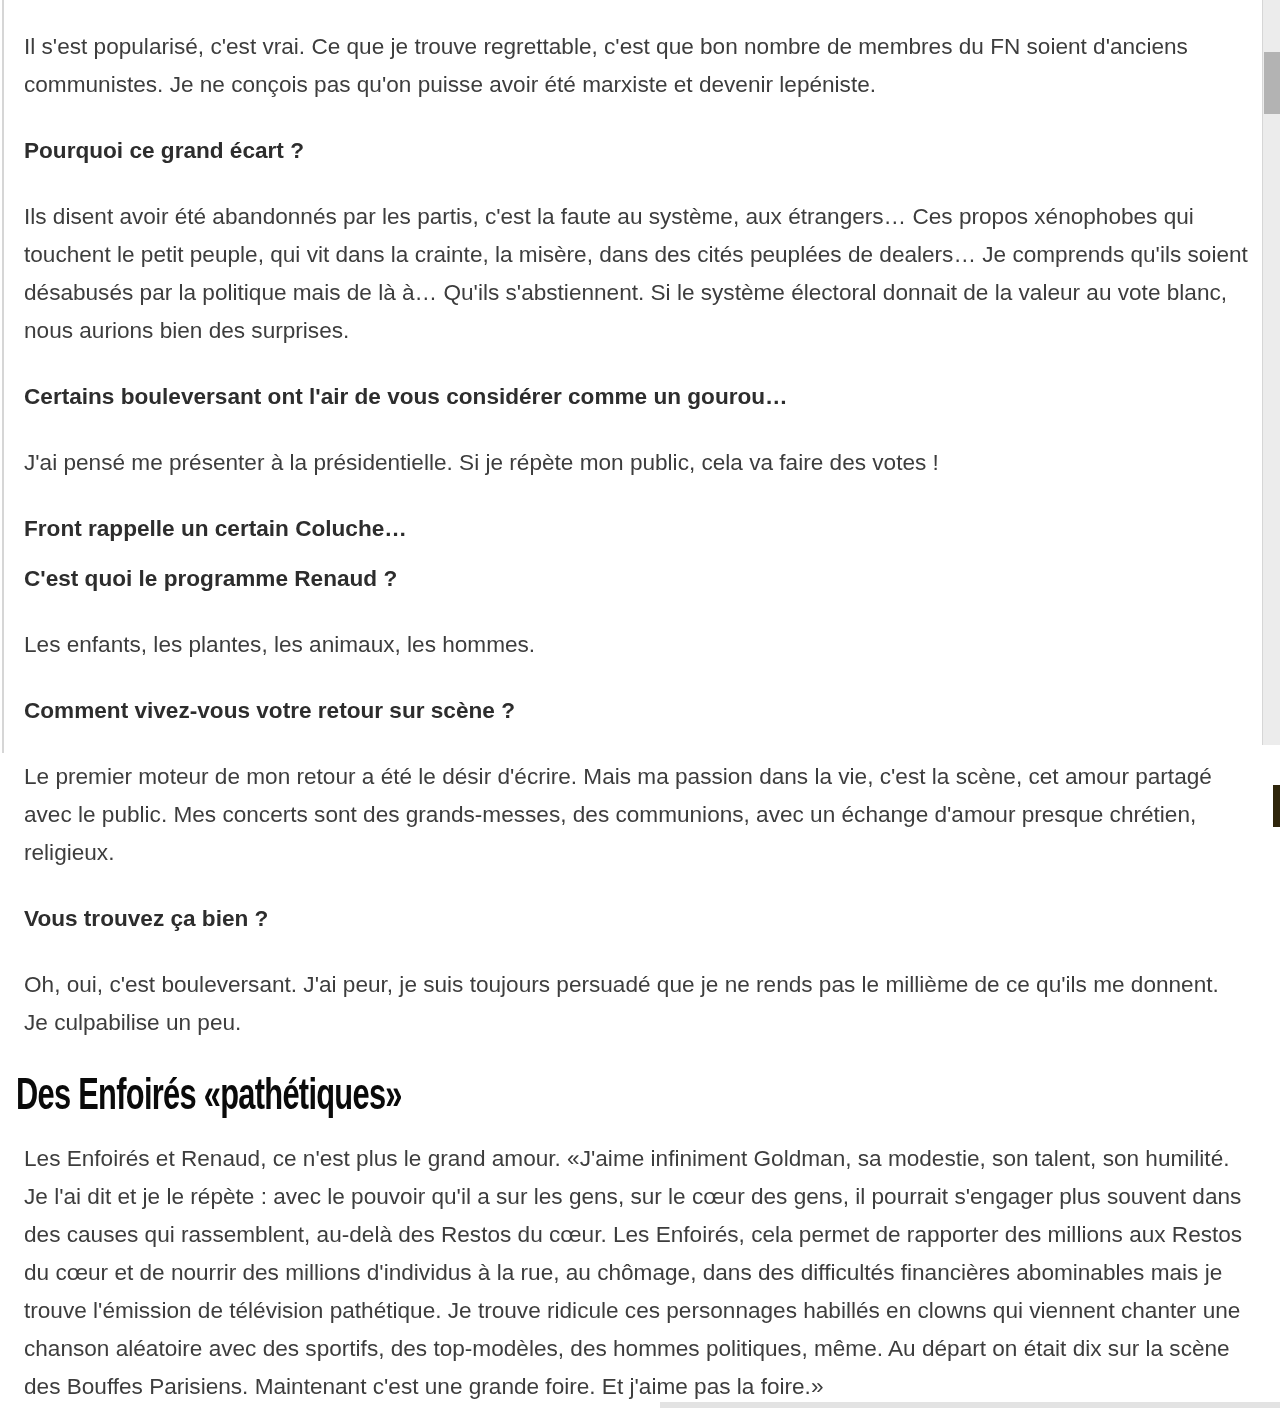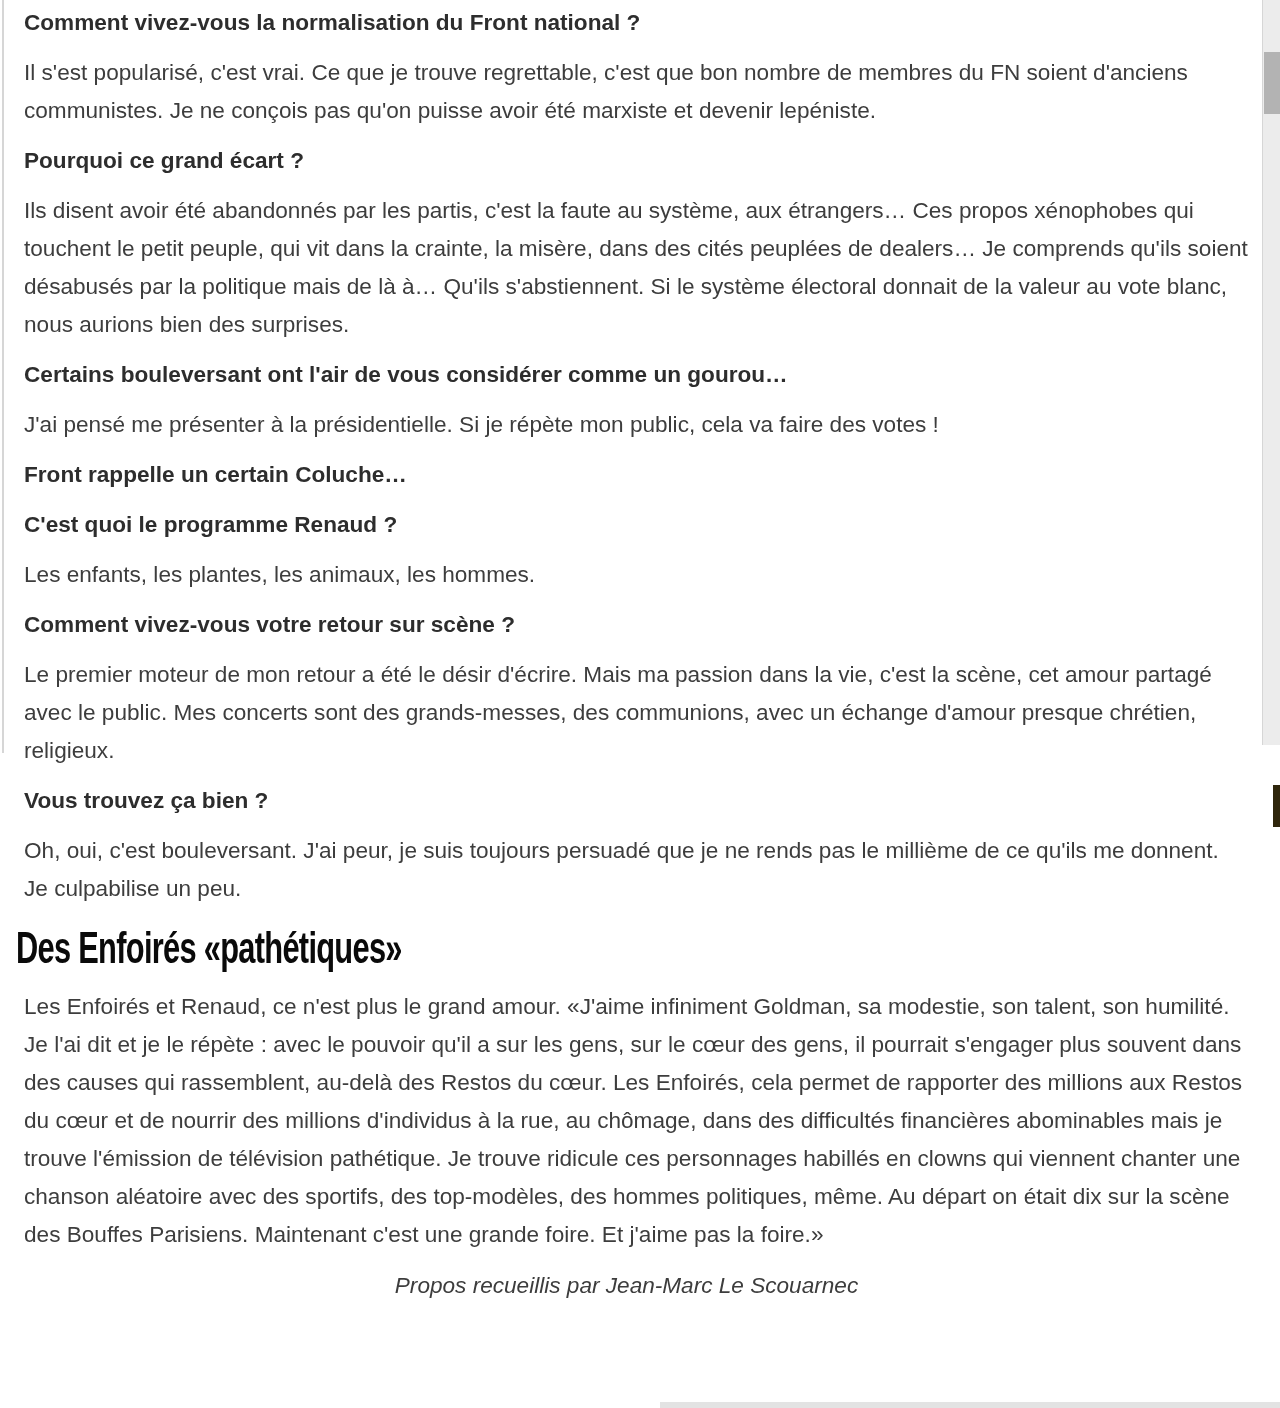--- a/index.html
+++ b/index.html
@@ -78,56 +78,55 @@
   .question {
     font-size: 22.6px;
     line-height: 38px;
     font-weight: bold;
     color: var(--question, #2d2d2d);
     margin: 12px 0;
   }
   .question:first-child { margin-top: 4px; }
 
   .answer {
-    margin: 12px 0;
+    margin: 28px 0;
   }
 
   .section-heading {
     font-size: 44px;
     line-height: 48px;
     font-weight: bold;
     color: var(--heading, #0a0a0a);
     letter-spacing: -1px;
     margin: 16px 0 12px -8px;
     transform: scaleX(0.7);
     transform-origin: 0 50%;
     width: 143%;
     white-space: nowrap;
   }
 
   .closing {
-    margin: 16px 0;
+    margin: 22px 0;
   }
 
   .byline {
     margin: 2px 19px 0 0;
     text-align: center;
     font-style: italic;
     line-height: 32px;
     color: var(--text, #3d3d3d);
   }
 </style>
 </head>
 <body>
 
 <div class="left-border"></div>
 
 <main class="article">
   <div id="qa-blocks">
-      <h3 class="question">Comment vivez-vous la normalisation du Front national ?</h3>
       <p class="answer">Il s'est popularisé, c'est vrai. Ce que je trouve regrettable, c'est que bon nombre de membres du FN soient d'anciens communistes. Je ne conçois pas qu'on puisse avoir été marxiste et devenir lepéniste.</p>
       <h3 class="question">Pourquoi ce grand écart ?</h3>
       <p class="answer">Ils disent avoir été abandonnés par les partis, c'est la faute au système, aux étrangers… Ces propos xénophobes qui touchent le petit peuple, qui vit dans la crainte, la misère, dans des cités peuplées de dealers… Je comprends qu'ils soient désabusés par la politique mais de là à… Qu'ils s'abstiennent. Si le système électoral donnait de la valeur au vote blanc, nous aurions bien des surprises.</p>
       <h3 class="question">Certains bouleversant ont l'air de vous considérer comme un gourou…</h3>
       <p class="answer">J'ai pensé me présenter à la présidentielle. Si je répète mon public, cela va faire des votes !</p>
       <h3 class="question">Front rappelle un certain Coluche…</h3>
       <h3 class="question">C'est quoi le programme Renaud ?</h3>
       <p class="answer">Les enfants, les plantes, les animaux, les hommes.</p>
       <h3 class="question">Comment vivez-vous votre retour sur scène ?</h3>
       <p class="answer">Le premier moteur de mon retour a été le désir d'écrire. Mais ma passion dans la vie, c'est la scène, cet amour partagé avec le public. Mes concerts sont des grands-messes, des communions, avec un échange d'amour presque chrétien, religieux.</p>

